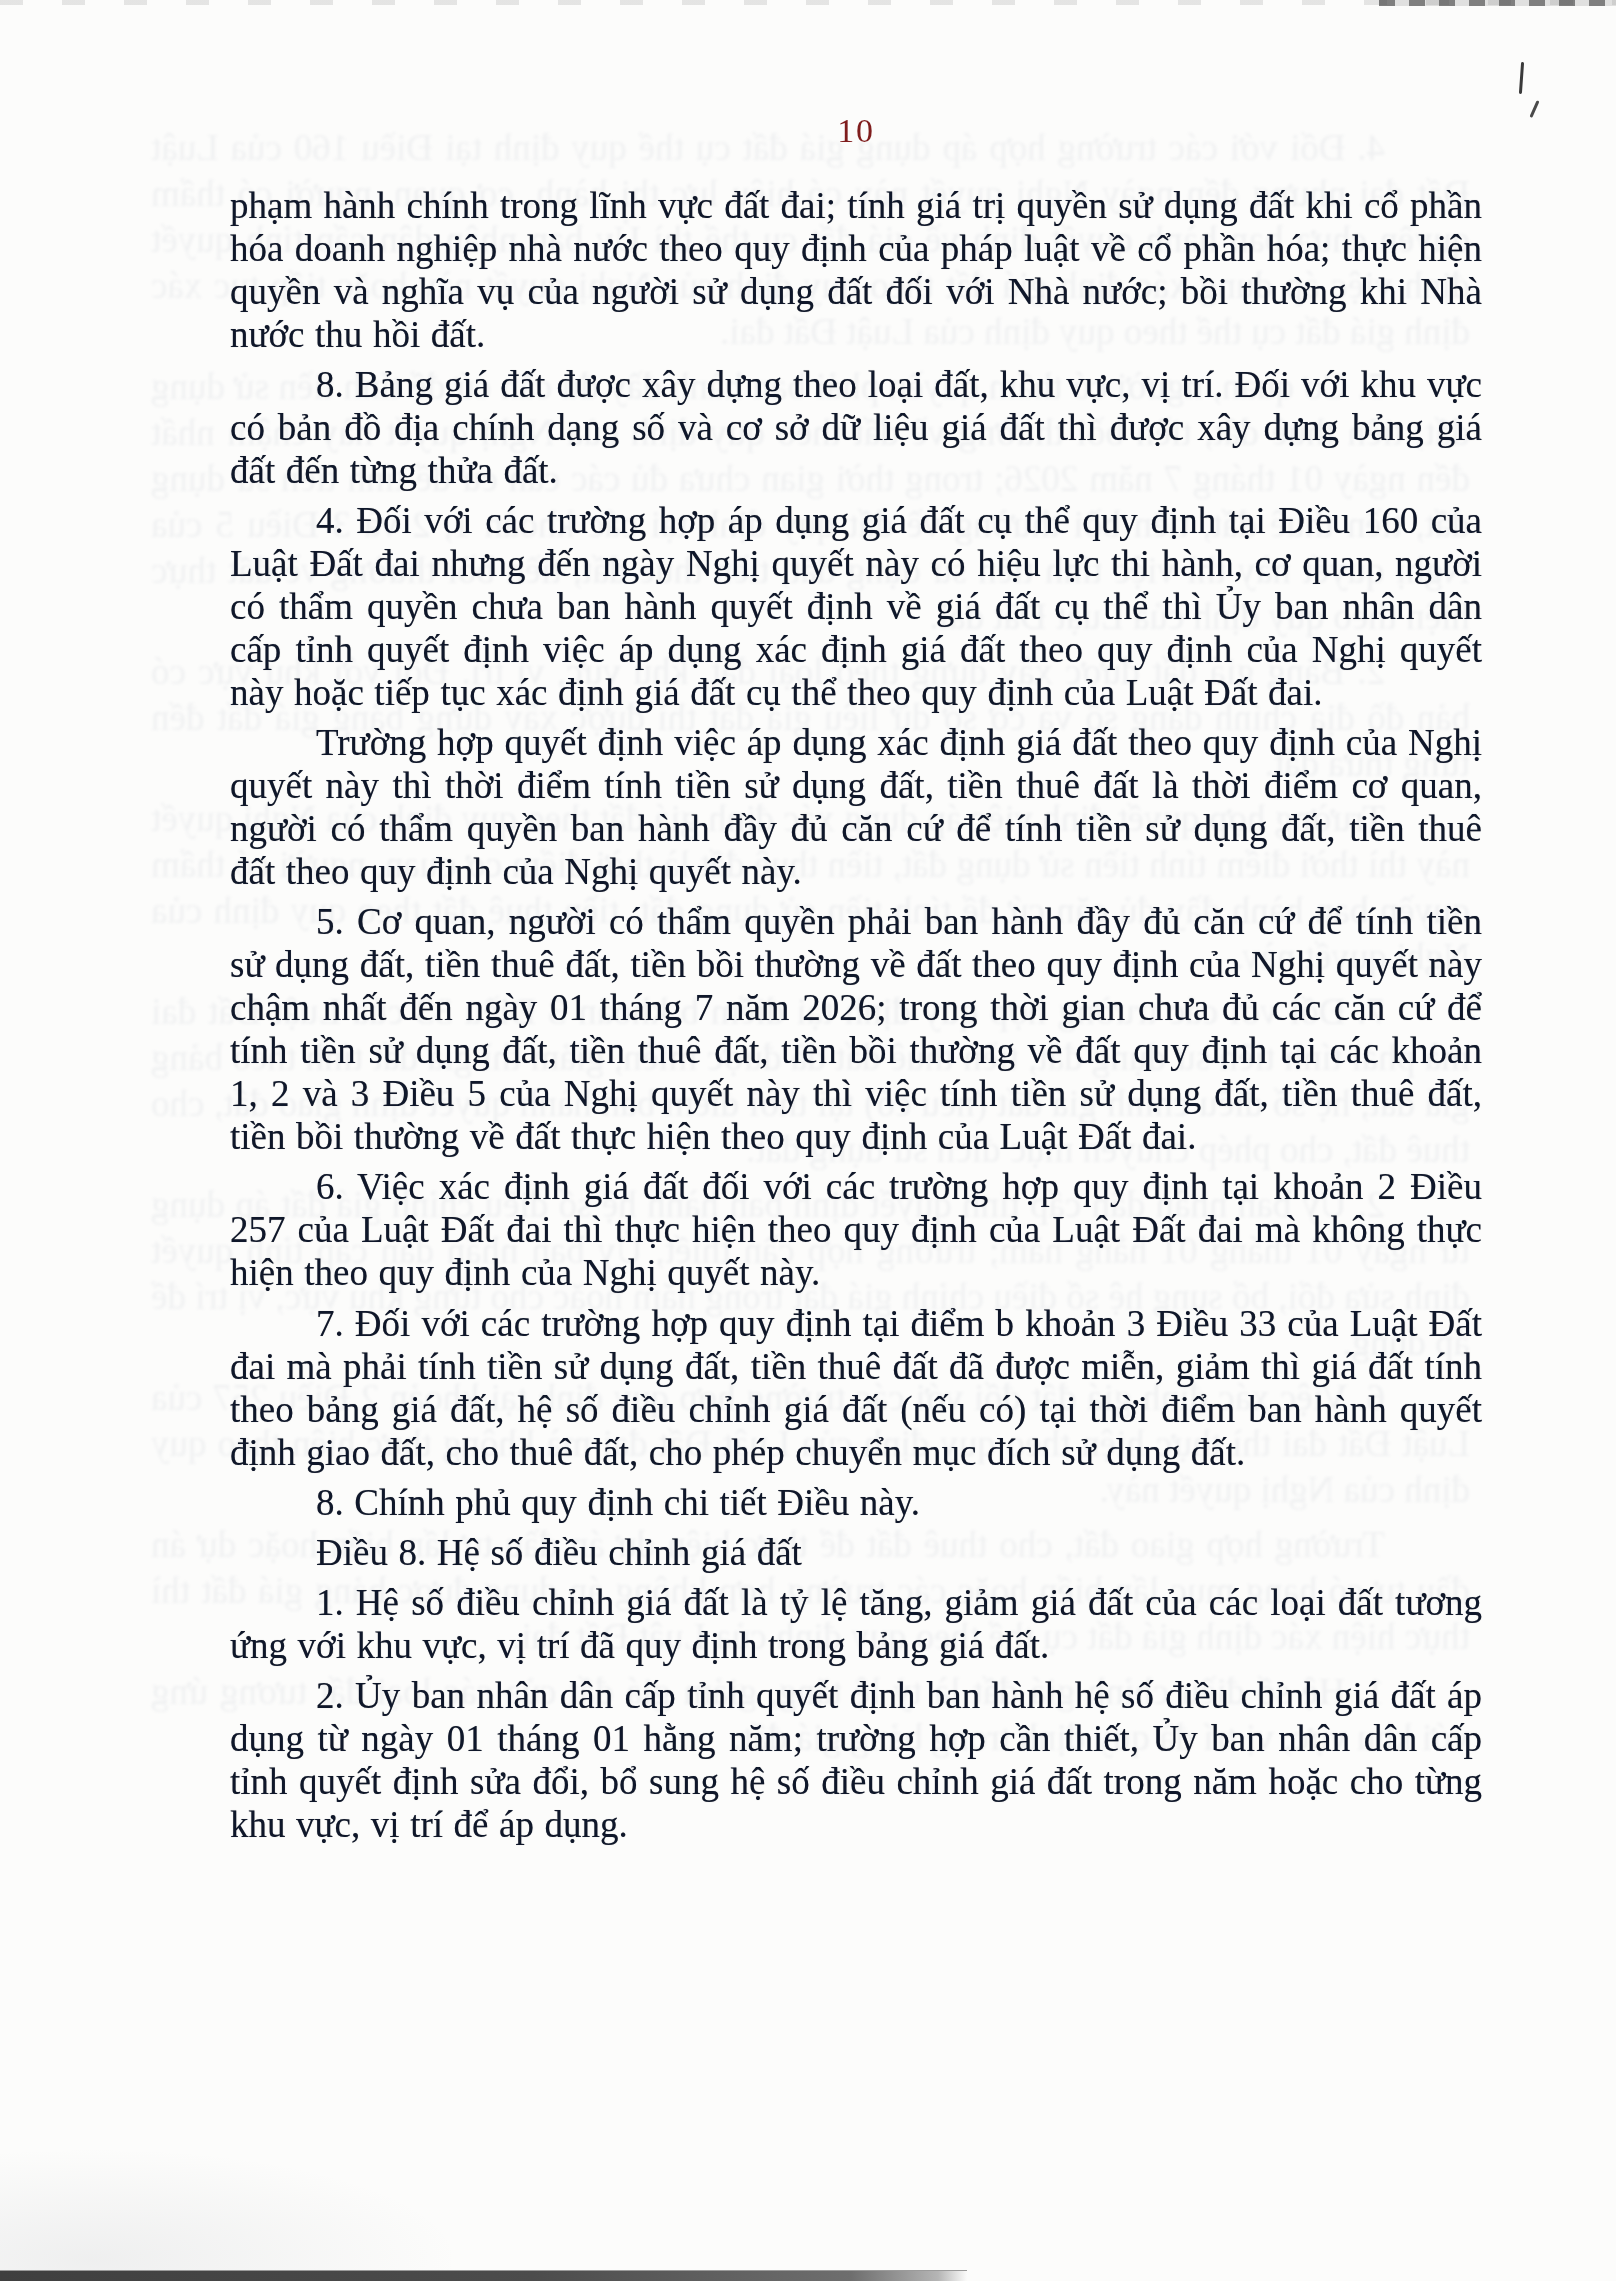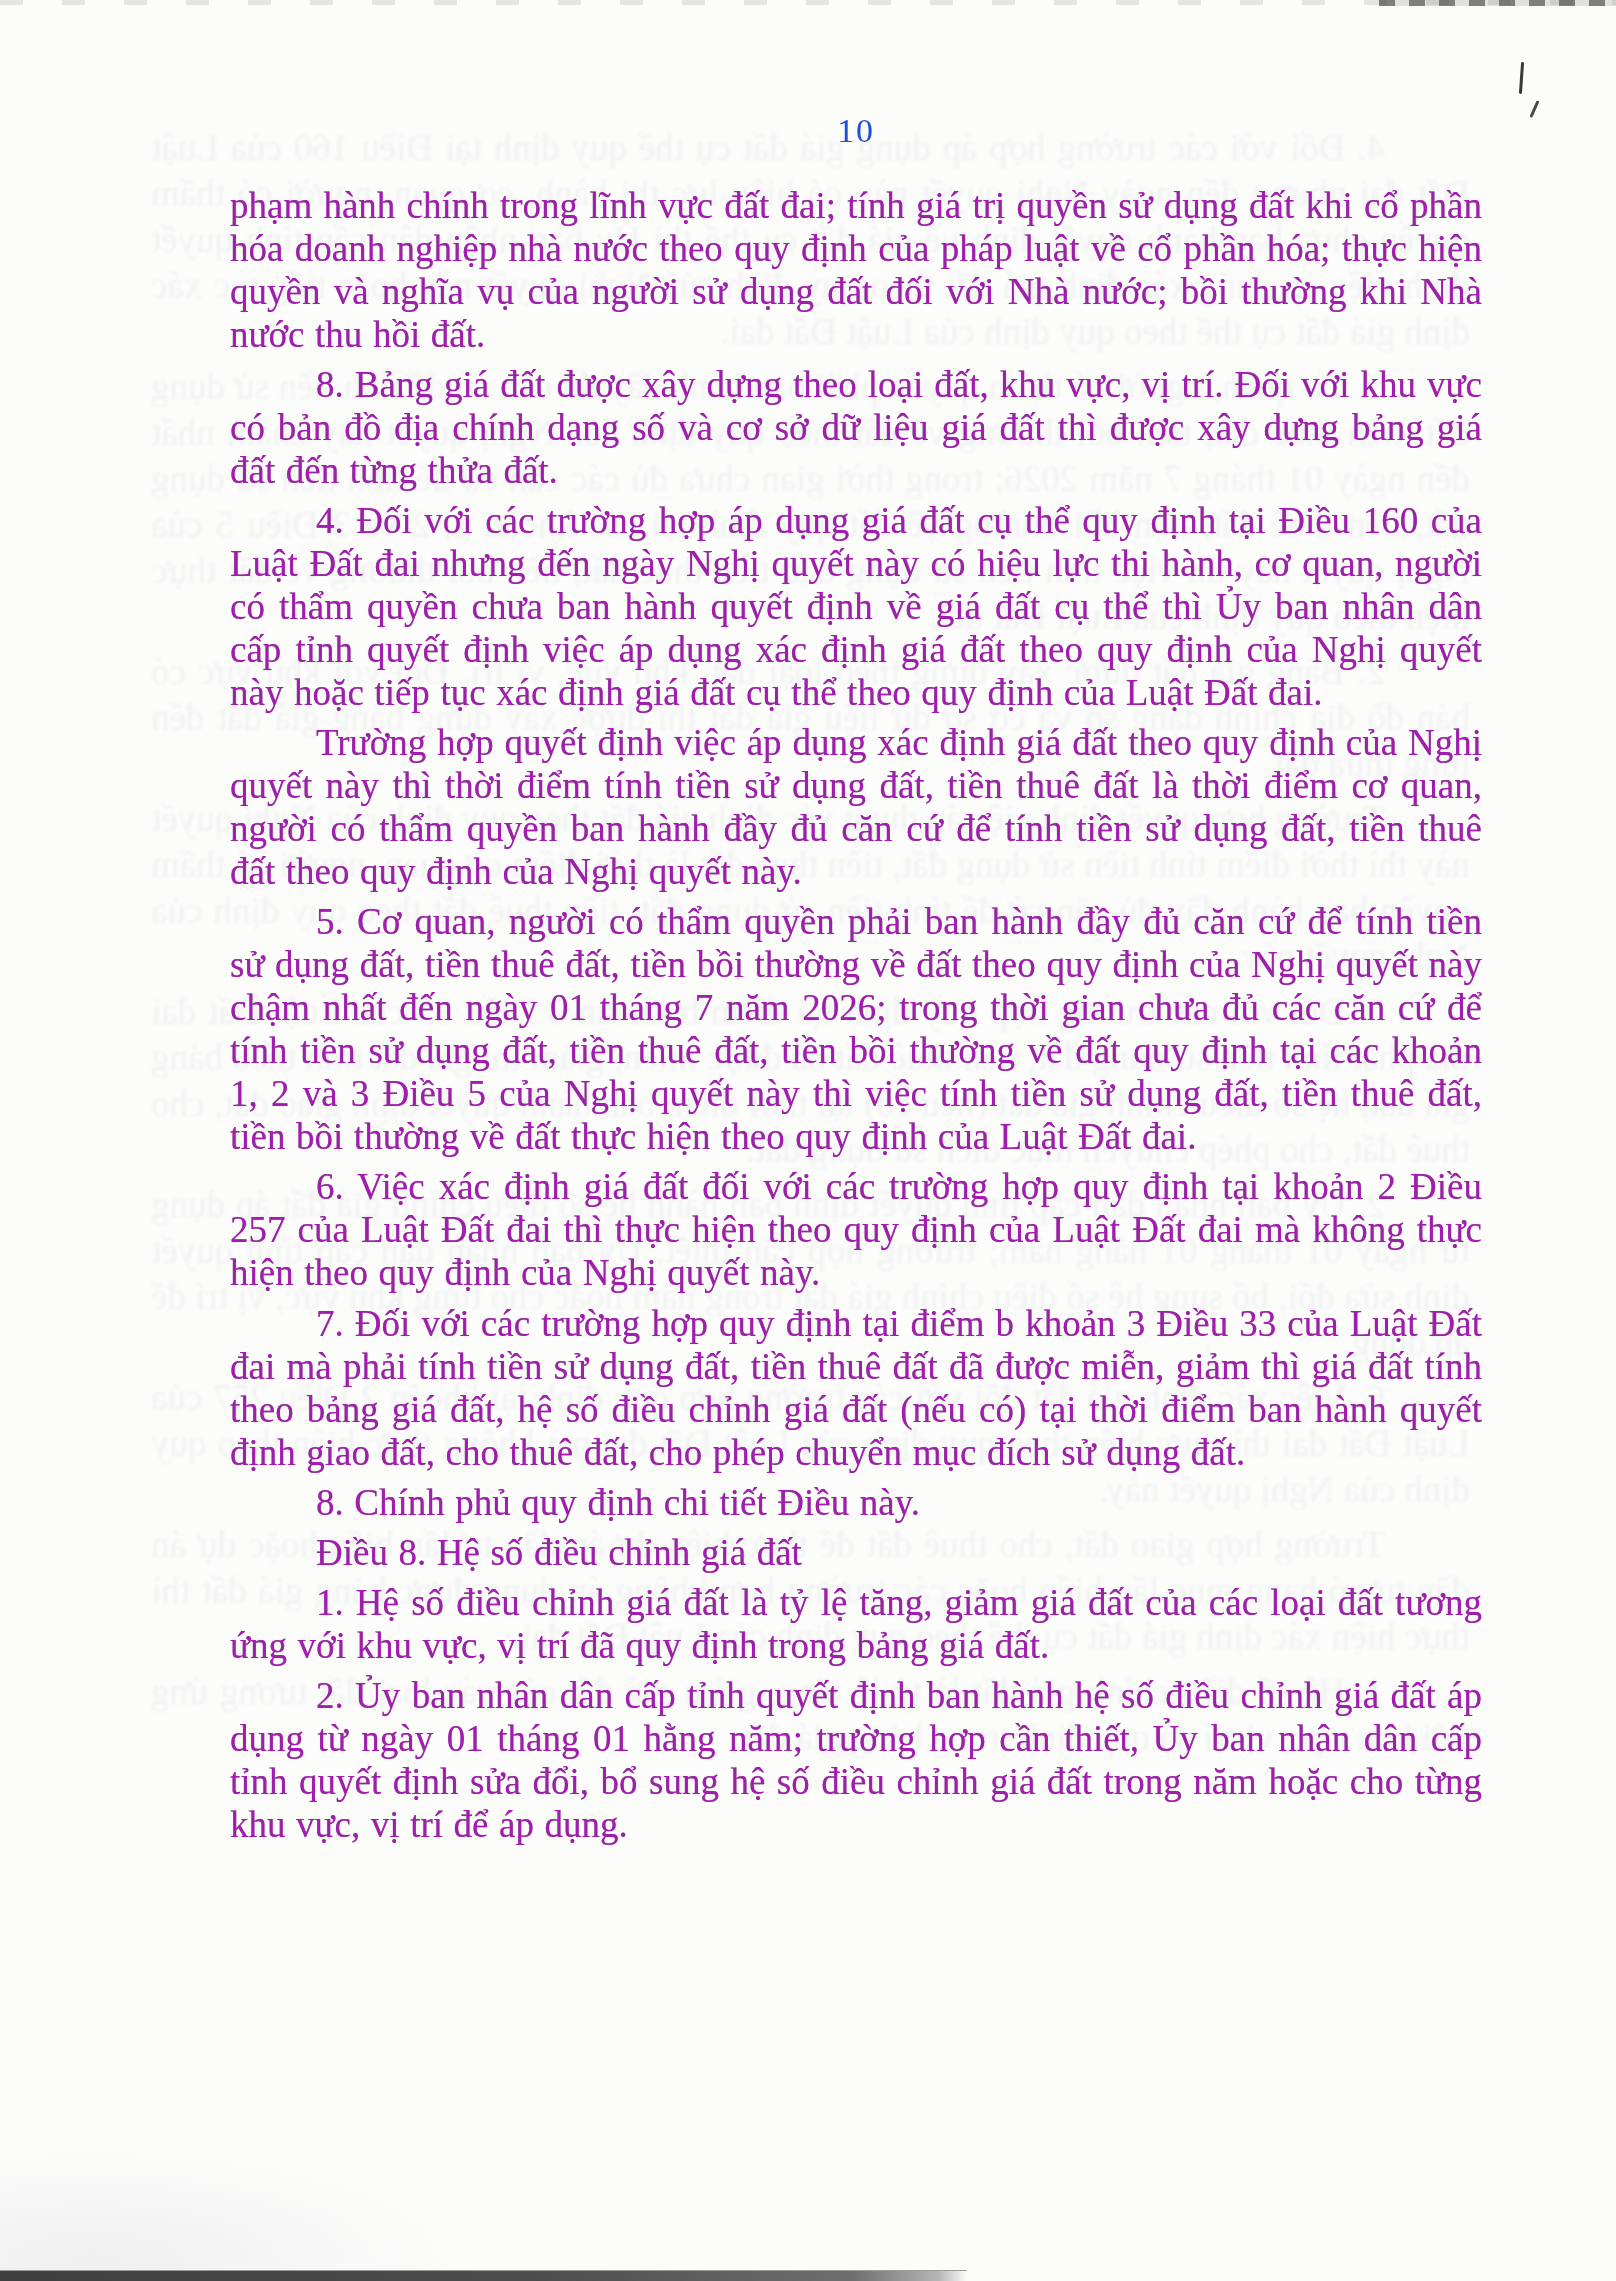--- a/index.html
+++ b/index.html
@@ -35,32 +35,32 @@
     user-select: none;
   }
   .ghost p { margin: 0 0 9px 0; text-indent: 85px; }
   .page-number {
     position: absolute;
     top: 112px;
     left: 230px;
     width: 1252px;
     text-align: center;
     font-size: 34px;
-    color: #1d4ed8;
+    color: #7f1d1d;
     letter-spacing: 1.8px;
   }
   .text-block {
     position: absolute;
     left: 230px;
     top: 184px;
     width: 1252px;
     font-size: 37px;
     line-height: 43px;
     text-align: justify;
-    color: #a21caf;
+    color: #0f172a;
     word-spacing: 1.3px;
     text-shadow: 0 0 0.7px rgba(10,10,10,0.45);
     filter: blur(0.3px);
   }
   .text-block p { margin: 0 0 7.1px 0; text-indent: 86px; }
   .text-block p.noindent { text-indent: 0; }
   .text-block p.heading { font-weight: normal; }
   
   .top-edge {
     position: absolute;

